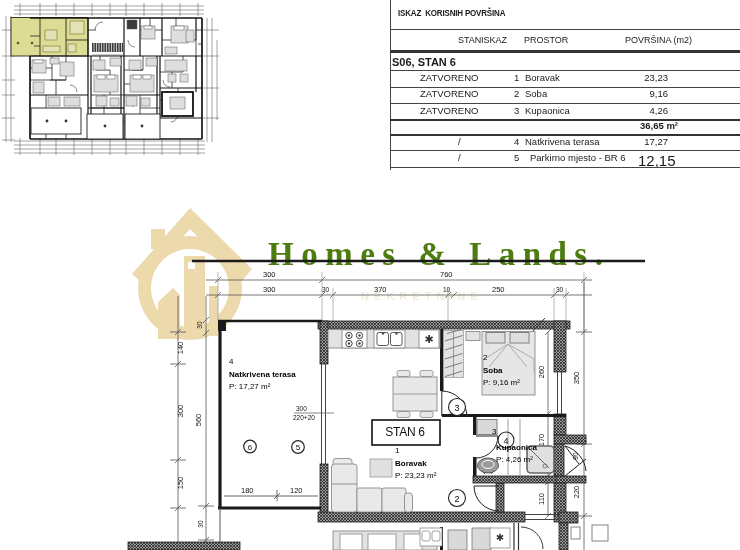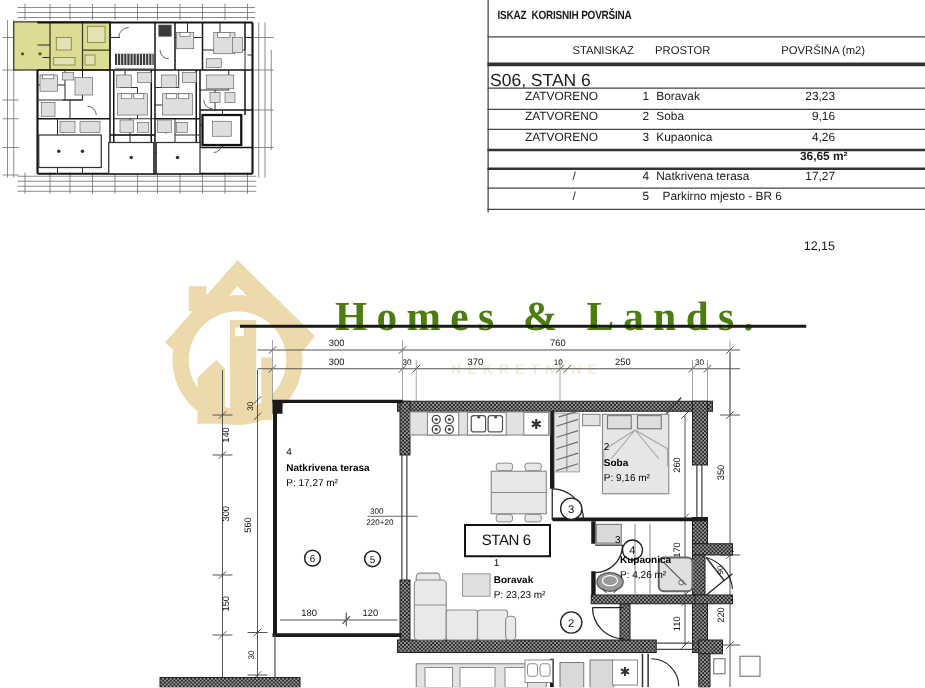--- a/index.html
+++ b/index.html
@@ -504,21 +504,21 @@
 
   <div class="abs" style="left:8px;top:7px;font-size:9.5px;font-weight:bold;letter-spacing:-0.2px;transform:scaleX(0.84);transform-origin:left;">ISKAZ&nbsp; KORISNIH POVRŠINA</div>
   <div class="abs" style="left:0;top:29px;width:350px;height:1px;background:#444;"></div>
 
   <div class="abs" style="left:28px;top:35px;font-size:9px;margin-left:40px;">STAN</div>
   <div class="abs" style="left:91px;top:35px;font-size:9px;">ISKAZ</div>
   <div class="abs" style="left:134px;top:35px;font-size:9px;">PROSTOR</div>
   <div class="abs" style="left:235px;top:35px;font-size:9px;">POVRŠINA (m2)</div>
   <div class="abs" style="left:0;top:50px;width:350px;height:2.5px;background:#333;"></div>
 
-  <div class="abs" style="left:2px;top:56px;font-size:14px;font-weight:normal;">S06, STAN 6</div>
+  <div class="abs" style="left:2px;top:56px;font-size:11px;font-weight:bold;">S06, STAN 6</div>
   <div class="abs" style="left:0;top:70px;width:350px;height:1px;background:#444;"></div>
 
   <div class="abs" style="left:30px;top:72px;font-size:9.5px;">ZATVORENO</div>
   <div class="abs" style="left:124px;top:72px;font-size:9.5px;">1</div>
   <div class="abs" style="left:135px;top:72px;font-size:9.5px;">Boravak</div>
   <div class="abs" style="left:248px;top:72px;width:30px;text-align:right;font-size:9.5px;">23,23</div>
   <div class="abs" style="left:0;top:87px;width:350px;height:1px;background:#444;"></div>
 
   <div class="abs" style="left:30px;top:88px;font-size:9.5px;">ZATVORENO</div>
   <div class="abs" style="left:124px;top:88px;font-size:9.5px;">2</div>
@@ -537,15 +537,15 @@
 
   <div class="abs" style="left:68px;top:136px;font-size:9.5px;">/</div>
   <div class="abs" style="left:124px;top:136px;font-size:9.5px;">4</div>
   <div class="abs" style="left:135px;top:136px;font-size:9.5px;">Natkrivena terasa</div>
   <div class="abs" style="left:248px;top:136px;width:30px;text-align:right;font-size:9.5px;">17,27</div>
   <div class="abs" style="left:0;top:150px;width:350px;height:1px;background:#444;"></div>
 
   <div class="abs" style="left:68px;top:152px;font-size:9.5px;">/</div>
   <div class="abs" style="left:124px;top:152px;font-size:9.5px;">5</div>
   <div class="abs" style="left:140px;top:152px;font-size:9.5px;">Parkirno mjesto - BR 6</div>
-  <div class="abs" style="left:248px;top:152px;width:30px;text-align:right;font-size:10px;margin-top:40px;">12,15</div>
+  <div class="abs" style="left:248px;top:152px;width:30px;text-align:right;font-size:15px;">12,15</div>
   <div class="abs" style="left:0;top:166.5px;width:350px;height:1px;background:#444;"></div>
 </div>
 
 </body></html>

